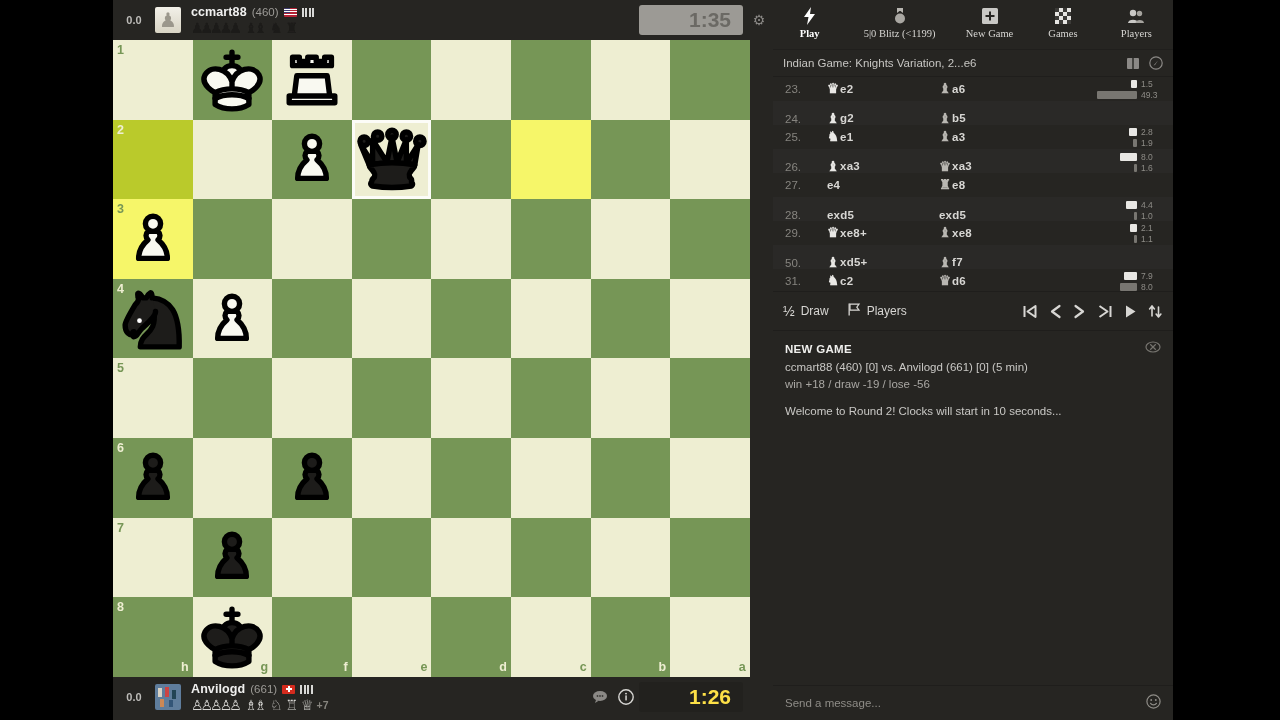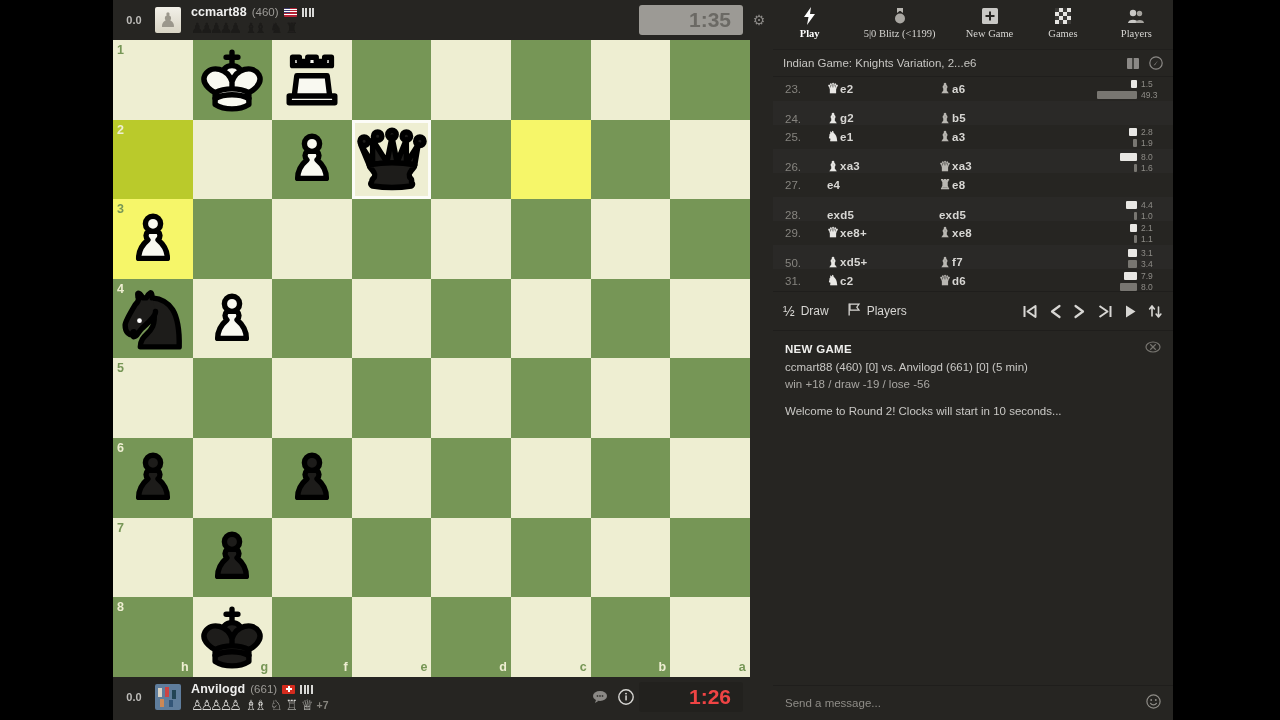--- a/index.html
+++ b/index.html
@@ -36,21 +36,21 @@
   .cap{letter-spacing:-3px;display:inline-block;}
   .cap.dark{color:#1c1b19;text-shadow:0 0 0 #1c1b19;}
   .capgap{width:4px;display:inline-block;}
   .plus{color:#87857f;font-size:10.5px;margin-left:5px;letter-spacing:0;font-weight:bold;}
 
   .spacer{flex:1;}
   .iconbtn{width:26px;height:26px;display:flex;align-items:center;justify-content:center;color:#8b8986;}
   .clock{width:104px;height:30px;display:flex;align-items:center;justify-content:flex-end;
     box-sizing:border-box;padding-right:12px;font-size:21px;font-weight:bold;border-radius:3px;}
   .clock.inactive{background:#9c9a95;color:#6b6964;}
-  .clock.active{background:#22211e;color:#ef4444;}
+  .clock.active{background:#22211e;color:#fde047;}
   .gear{width:20px;margin-left:6px;color:#8b8986;font-size:14px;text-align:center;}
 
   
   #board{position:absolute;left:0;top:40px;width:637px;height:637px;}
   .sq{position:absolute;width:79.6px;height:79.6px;box-sizing:border-box;}
   .sq.l{background:#eeeed2;}
   .sq.d{background:#769656;}
   .sq.hl-l{background:#f6f669;}
   .sq.hl-d{background:#baca2b;}
   .sq.sel{box-shadow:inset 0 0 0 3px rgba(255,255,255,.82);}
@@ -590,30 +590,20 @@
         <div class="mrow odd">
           <div class="mnum">50.</div>
           <div class="mply">
             <span class="fig w">♝</span>
             <span class="san">xd5+</span>
           </div>
           <div class="mply">
             <span class="fig b">♝</span>
             <span class="san">f7</span>
           </div>
-          <div class="mtimes">
-            <div class="trow">
-              <div class="tbar w" style="width: 9px;"></div>
-              <div class="tval">3.1</div>
-            </div>
-            <div class="trow">
-              <div class="tbar b" style="width: 9px;"></div>
-              <div class="tval">3.4</div>
-            </div>
-          </div>
         </div>
         <div class="mrow">
           <div class="mnum">31.</div>
           <div class="mply">
             <span class="fig w">♞</span>
             <span class="san">c2</span>
           </div>
           <div class="mply">
             <span class="fig b">♛</span>
             <span class="san">d6</span>

